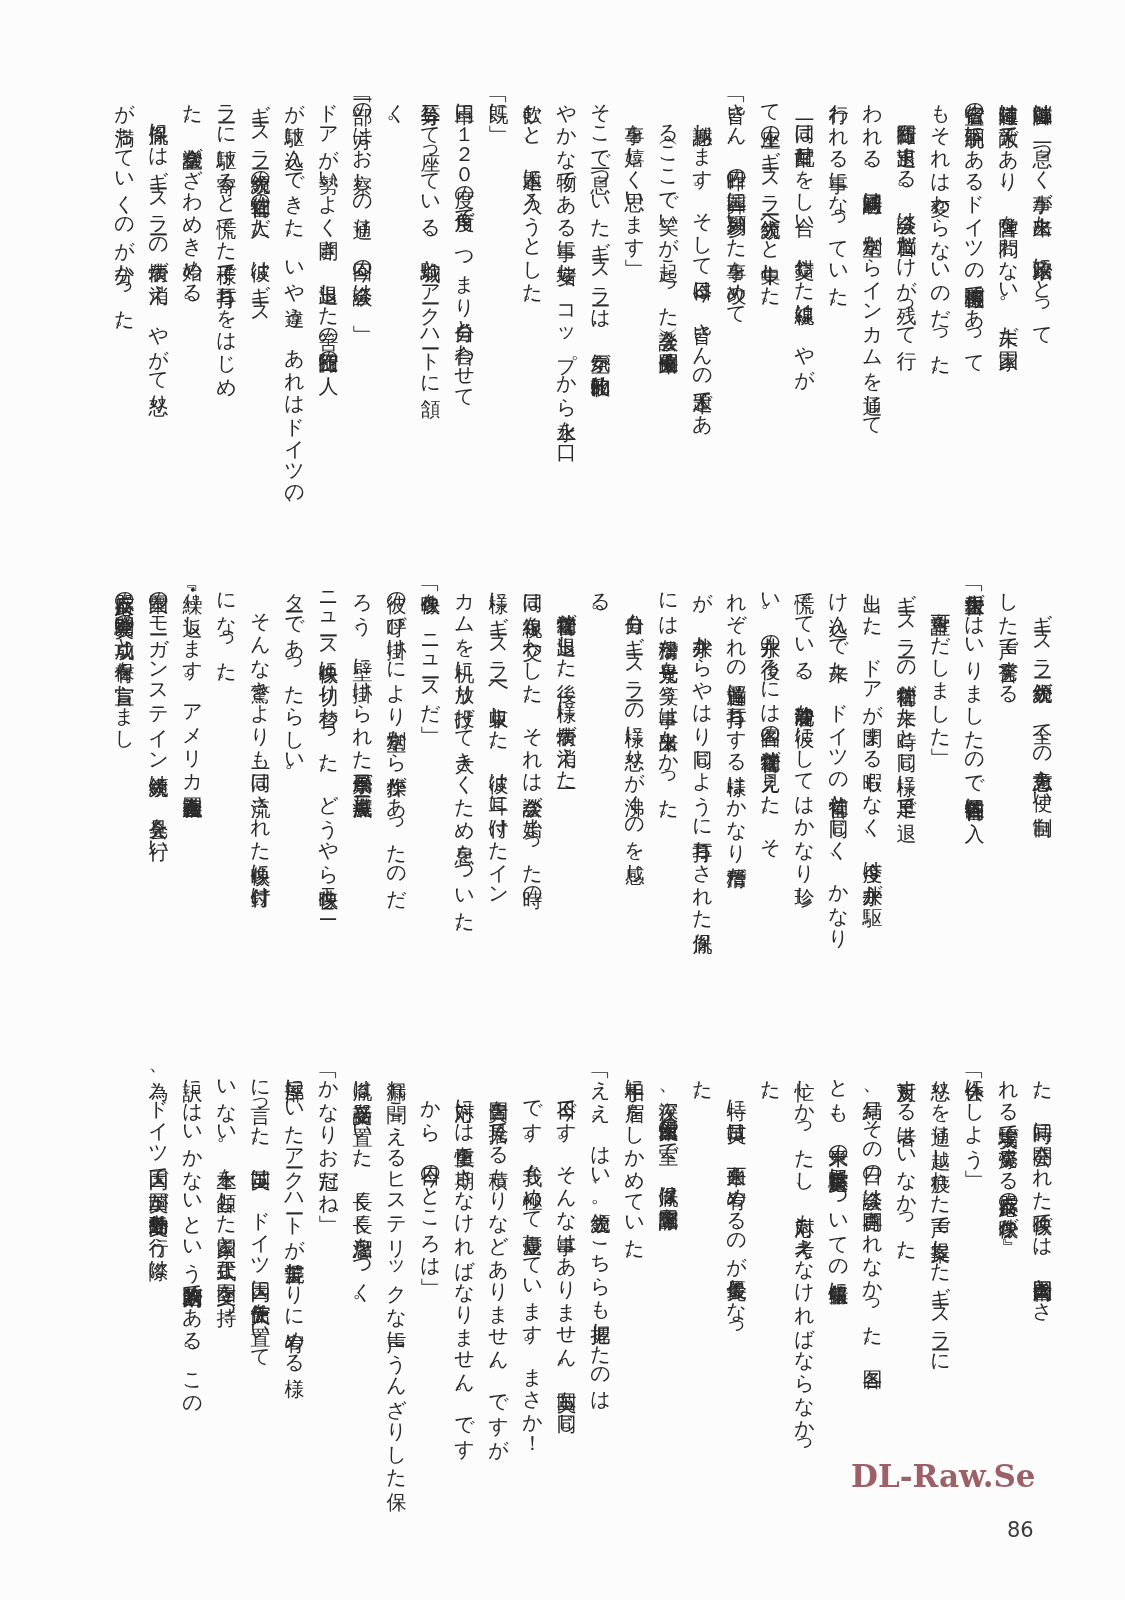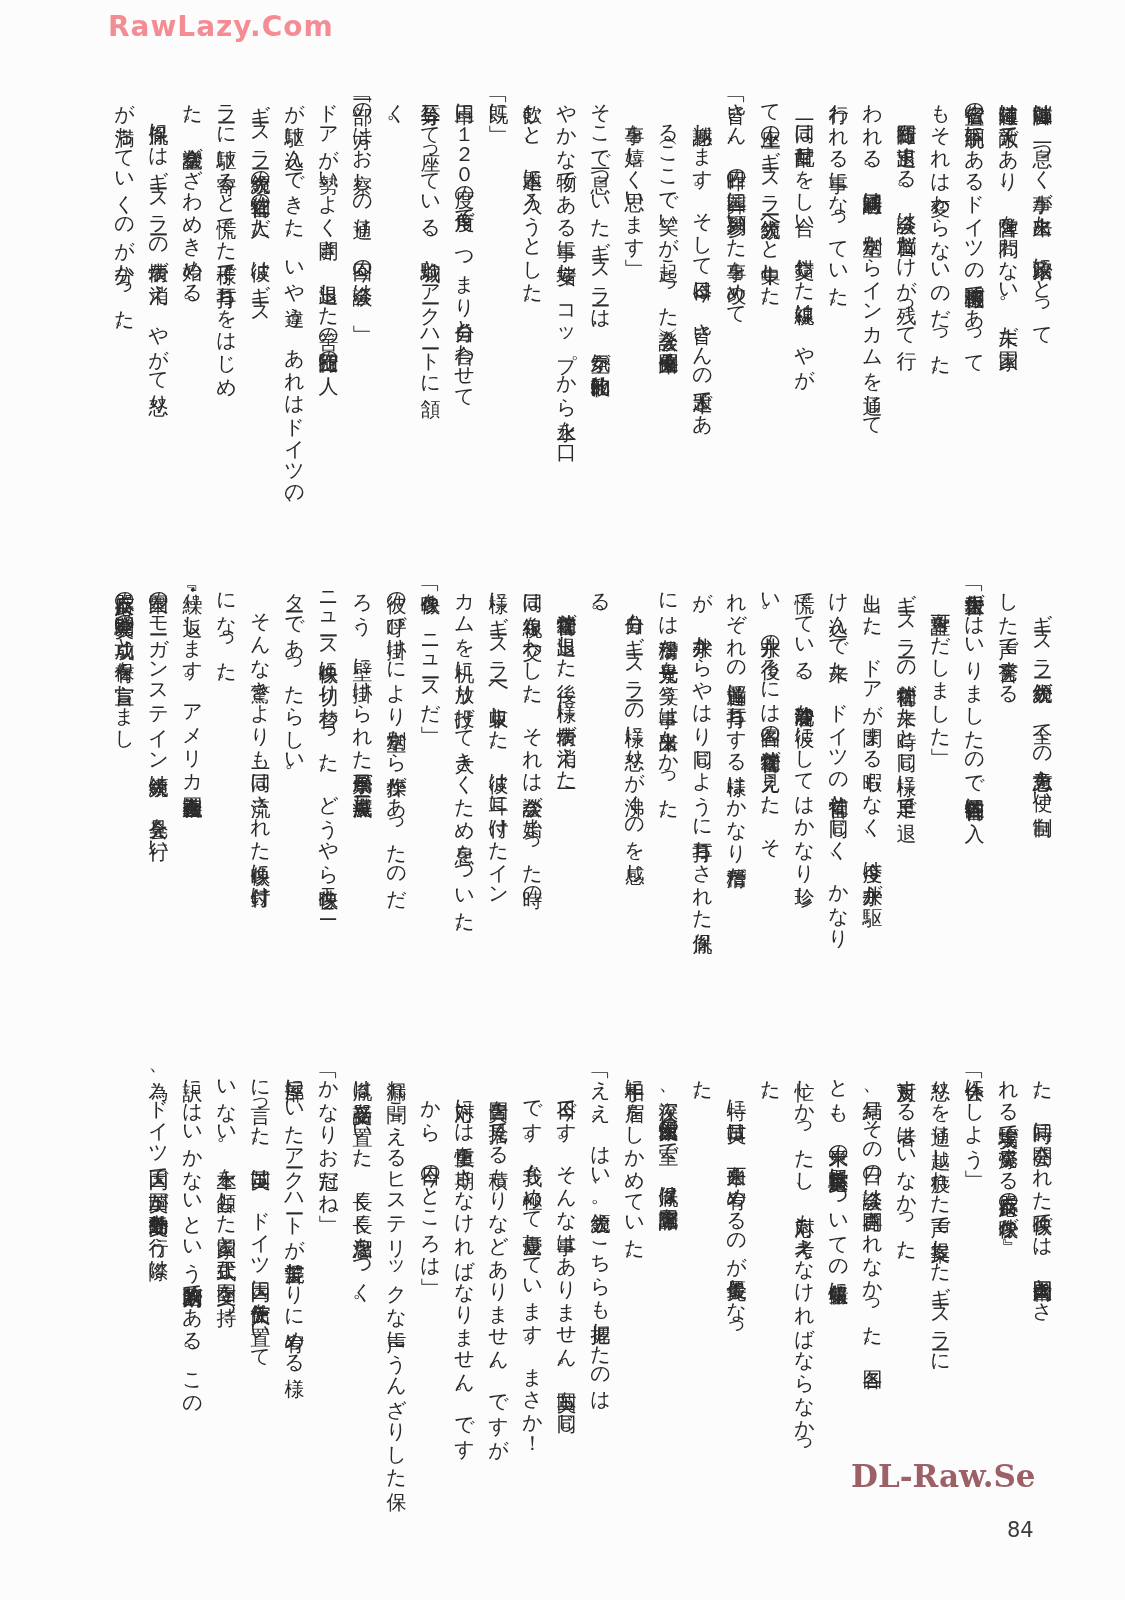--- a/index.html
+++ b/index.html
@@ -62,21 +62,20 @@
     white-space: nowrap;
   }
   .band p.col.ind {
     text-indent: 20px;
   }
 </style>
 </head>
 <body>
 
 <div class="page">
-  <div class="watermark-top">RawLazy.Com</div>
 
   <section class="band band-1">
       <p class="col">首脳陣は、一息つく事が出来た。政治家にとって</p>
       <p class="col">報道陣は天敵であり、陣営を問わない。未だ国家</p>
       <p class="col">宣伝省の統制下にあるドイツの報道機関であって</p>
       <p class="col">もそれは変わらないのだった。</p>
       <p class="col ind">随行団も退出する。会談は首脳だけが残って行</p>
       <p class="col">われる。同時通訳は、別室からインカムを通じて</p>
       <p class="col">行われる事になっていた。</p>
       <p class="col ind">一同は目配せをし合い、交錯した視線は、やが</p>
@@ -156,16 +155,16 @@
       <p class="col">漏れ聞こえるヒステリックな声にうんざりした保</p>
       <p class="col">胤は受話器を置いた。長く長く溜息をつく。</p>
       <p class="col">「かなりお冠だね」</p>
       <p class="col">部屋にいたアークハートが苦笑混じりに宥める様</p>
       <p class="col">に言った。英国は、ドイツ国内に大使館を置いて</p>
       <p class="col">いない。本土を占領した国家と正式な国交を持つ</p>
       <p class="col">訳にはいかないという政治的判断である。この</p>
       <p class="col">為、ドイツ国内で英国が外交的活動を行う際は、</p>
     </section>
 
-  <div class="page-number">84</div>
+  <div class="page-number">86</div>
 
   <div class="watermark-bottom">DL-Raw.Se</div>
 </div>
 
 </body></html>

